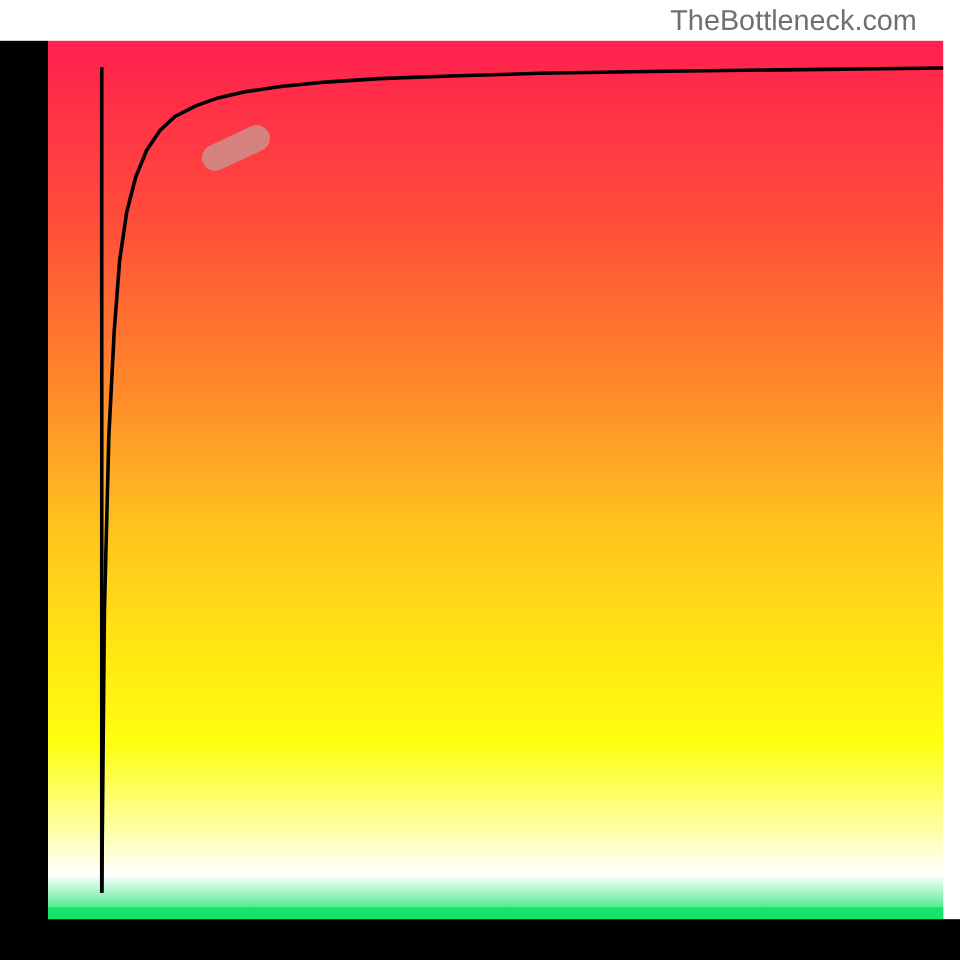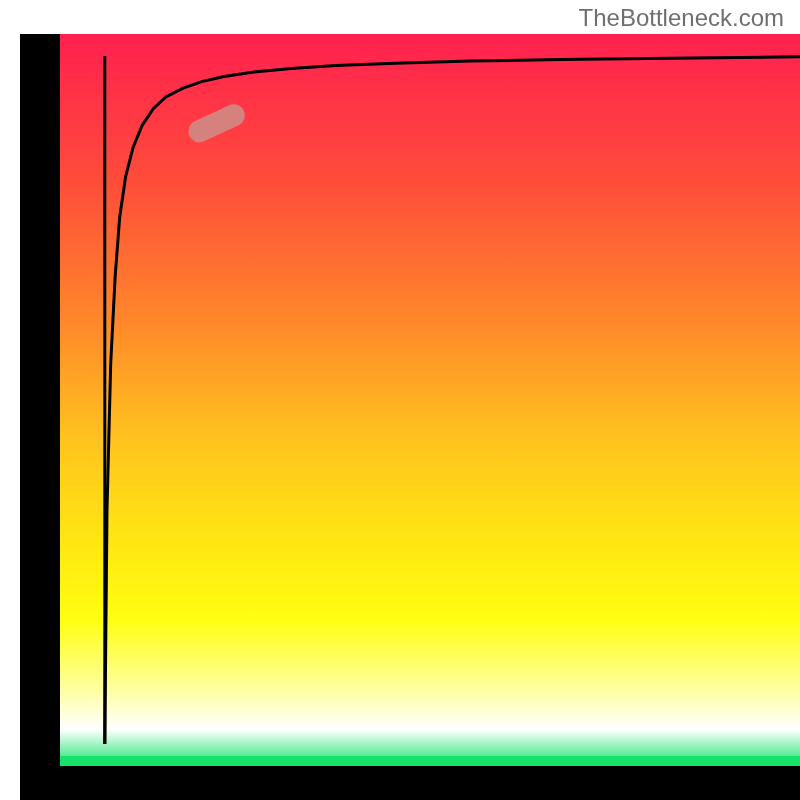--- a/index.html
+++ b/index.html
@@ -8,21 +8,20 @@
     background: #ffffff;
     width: 800px;
     height: 800px;
     overflow: hidden;
     font-family: Arial, Helvetica, sans-serif;
   }
   .chart-container {
     position: relative;
     width: 772px;
     height: 800px;
-    padding-left: 20px;
   }
   .attribution {
     position: absolute;
     top: 4px;
     right: 8px;
     font-size: 24px;
     color: #6f6f6f;
     font-weight: 500;
     z-index: 10;
   }

